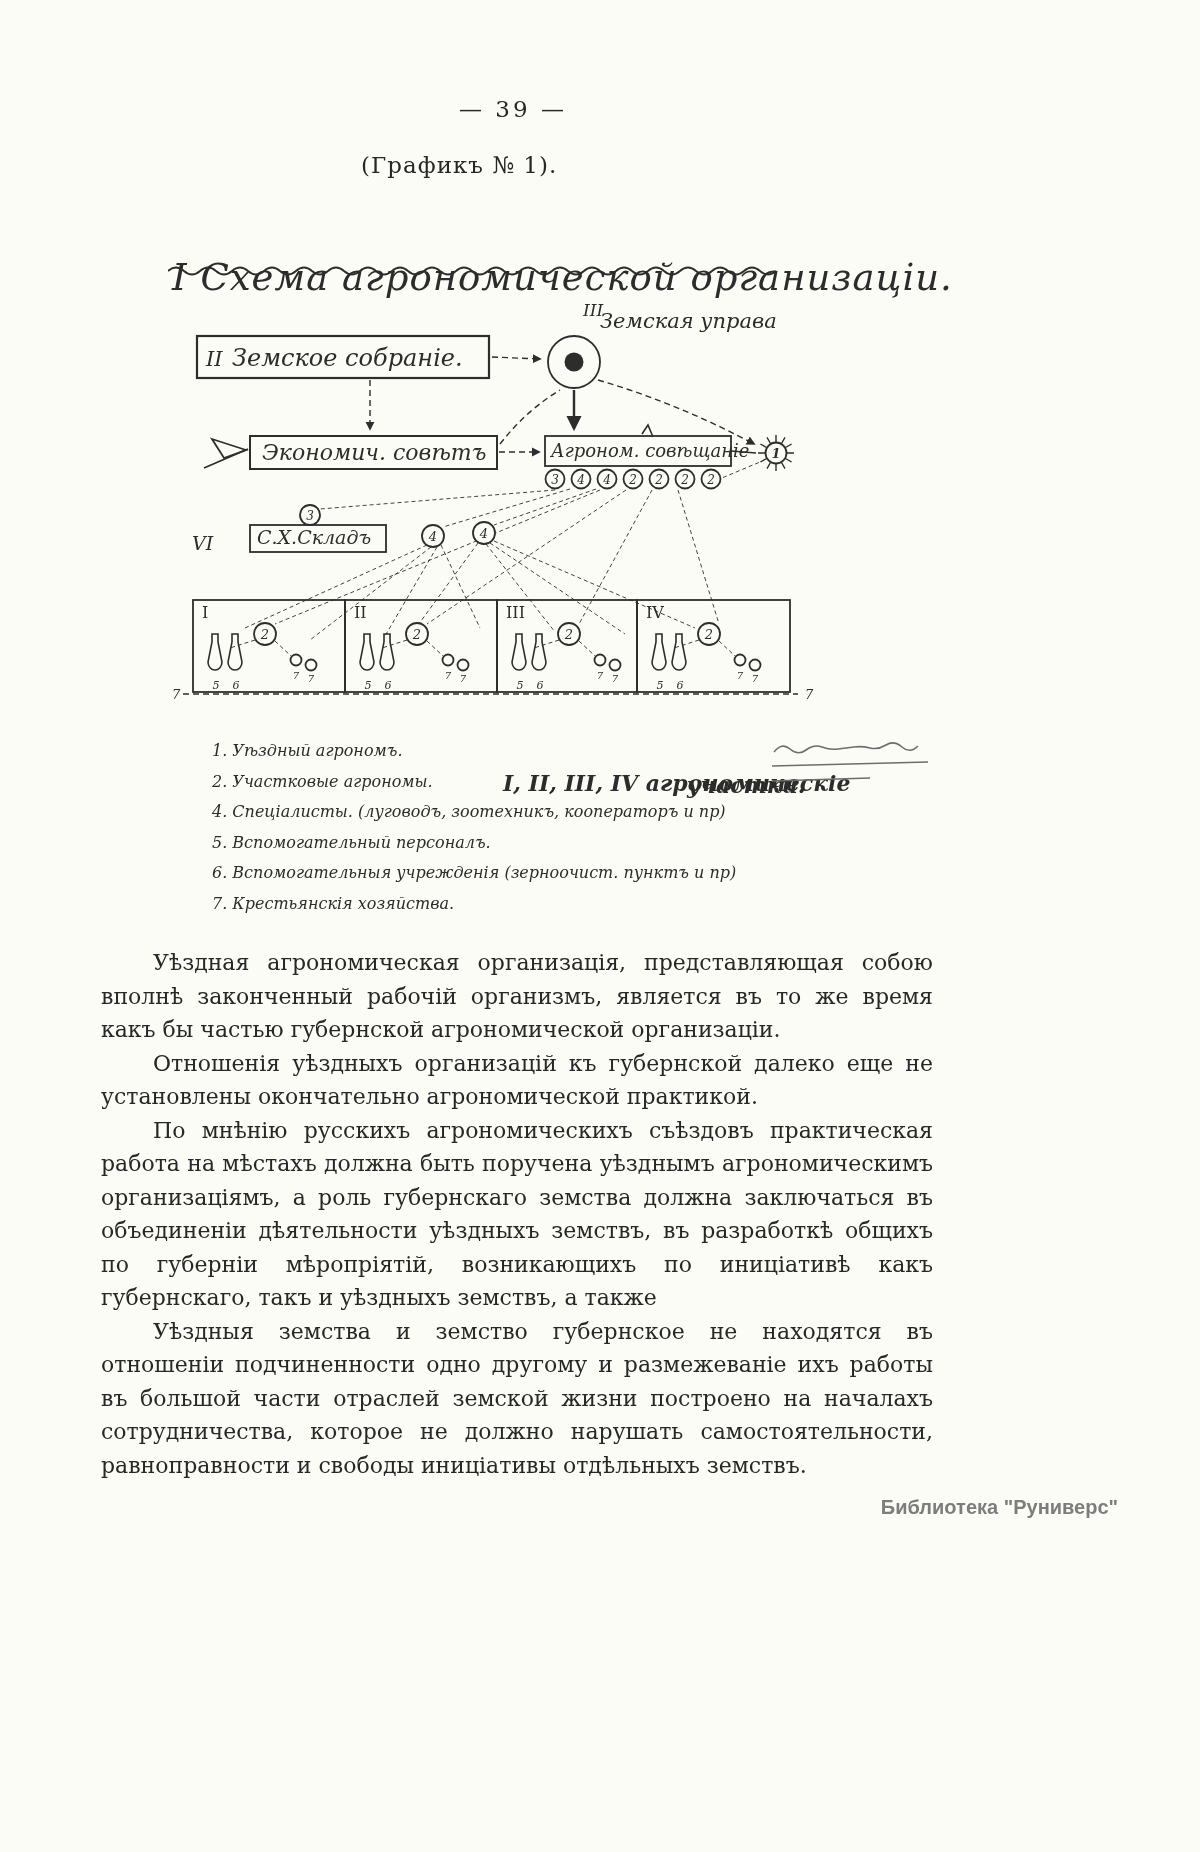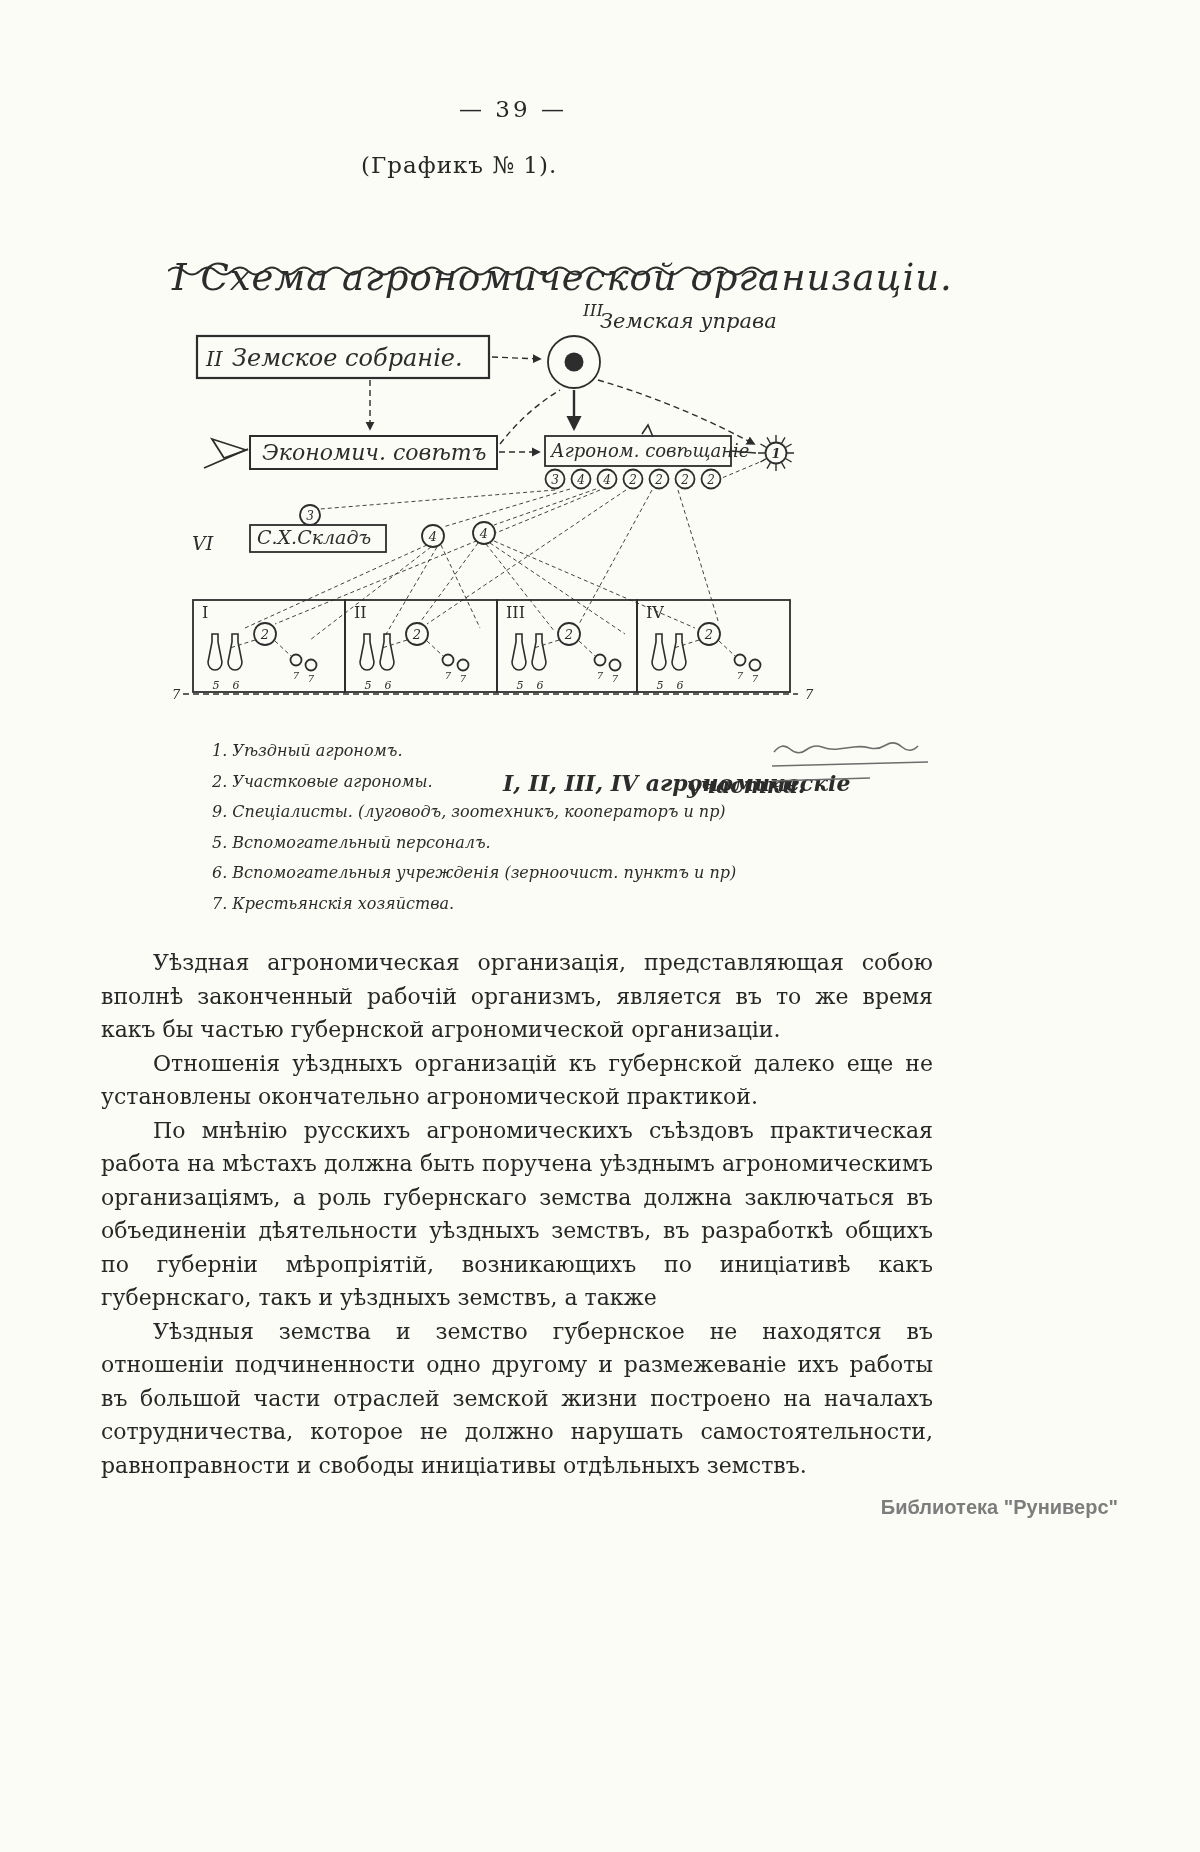--- a/index.html
+++ b/index.html
@@ -207,21 +207,21 @@
     </g>
 
     <path d="M33,396 L648,396" class="dash"></path>
     <text x="22" y="401" class="svg-hand" font-size="13">7</text>
     <text x="655" y="401" class="svg-hand" font-size="13">7</text>
   </svg>
 
   <div class="legend hand">
     <div>1. Уѣздный агрономъ.</div>
     <div>2. Участковые агрономы.</div>
-    <div>9. Спеціалисты. (луговодъ, зоотехникъ, кооператоръ и пр)</div>
+    <div>4. Спеціалисты. (луговодъ, зоотехникъ, кооператоръ и пр)</div>
     <div>5. Вспомогательный персоналъ.</div>
     <div>6. Вспомогательныя учрежденія (зерноочист. пунктъ и пр)</div>
     <div>7. Крестьянскія хозяйства.</div>
   </div>
   <div class="note1 hand">I, II, III, IV агрономическіе</div>
   <div class="note2 hand">участки.</div>
   <svg class="scribble" width="170" height="62">
     <path d="M4,16 q8,-10 16,-3 t16,1 t16,-3 t16,2 t16,-2 t16,1 t16,-3 t16,2 t16,-1" fill="none" stroke="#6d6d6d" stroke-width="1.6"></path>
     <path d="M2,30 L158,26" fill="none" stroke="#6d6d6d" stroke-width="1.5"></path>
     <path d="M2,45 L100,42" fill="none" stroke="#6d6d6d" stroke-width="1.5"></path>

